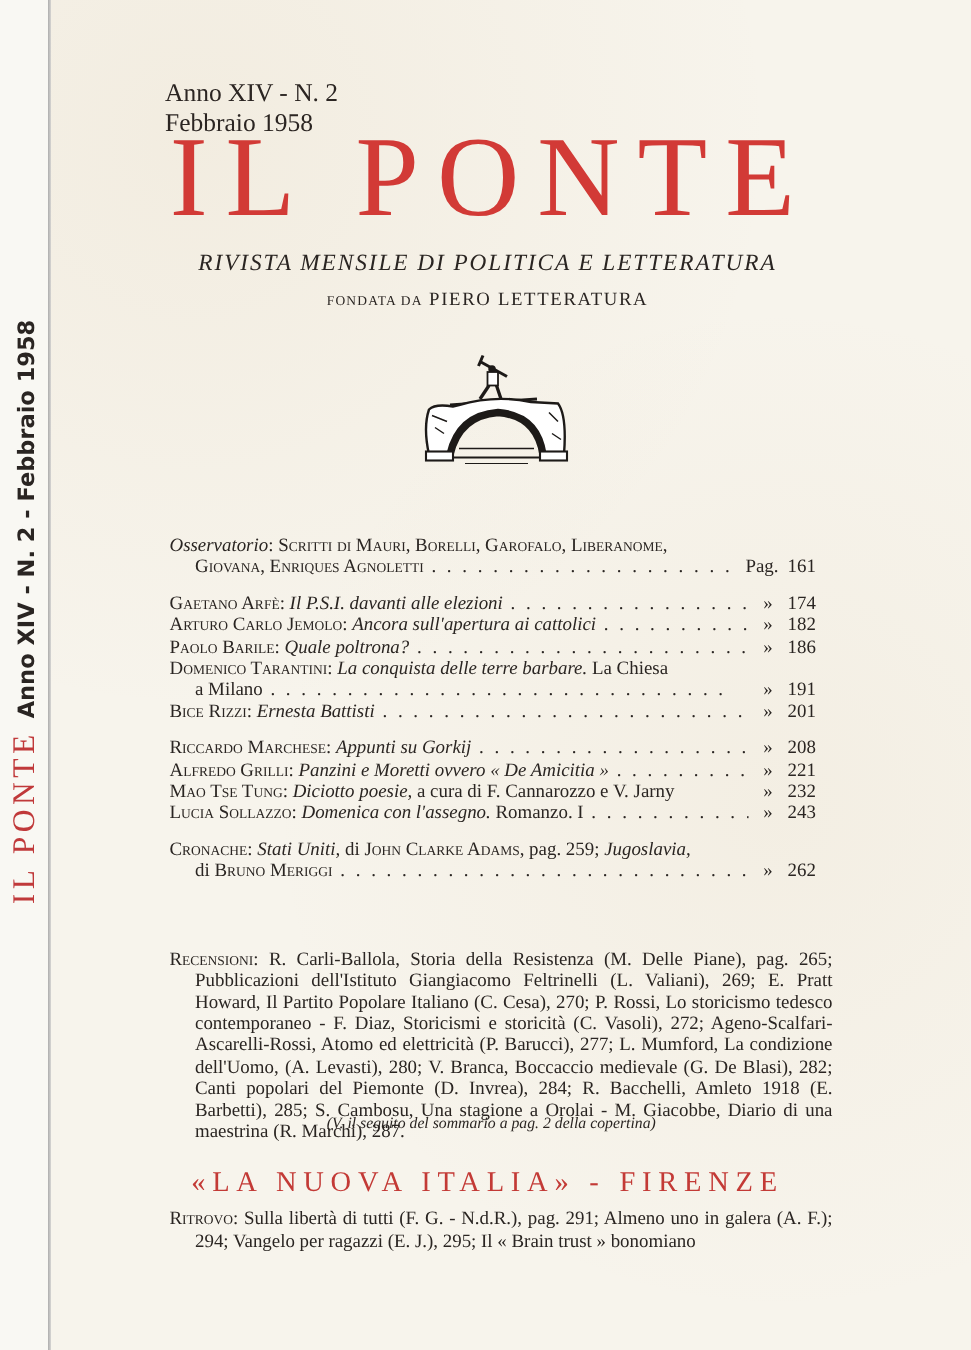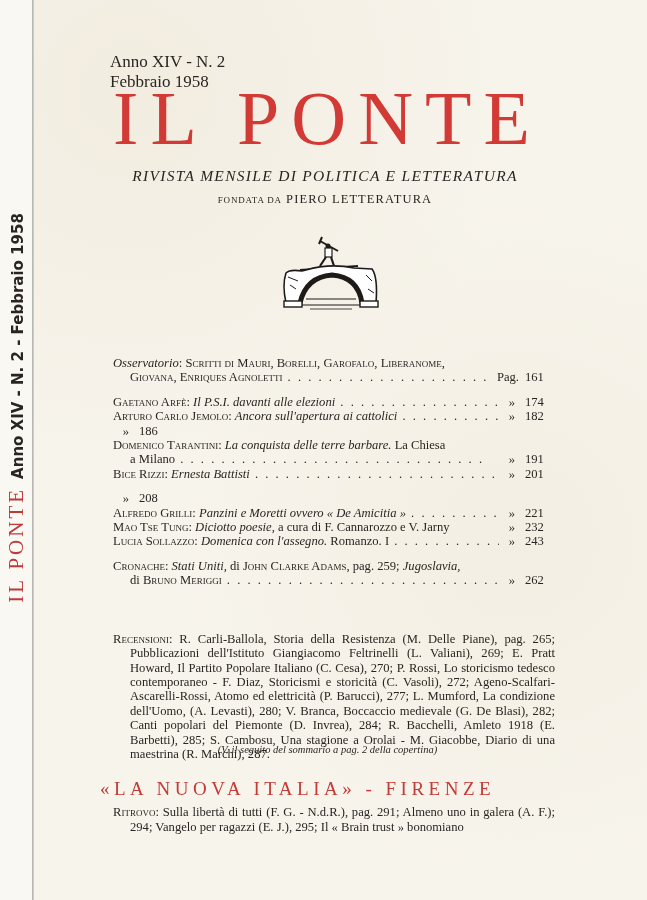--- a/index.html
+++ b/index.html
@@ -84,21 +84,21 @@
   .indent { padding-left: 17px; }
   .gap { height: 10px; }
   .para { text-align: justify; margin-top: 34px; }
   .hang { padding-left: 17px; text-indent: -17px; }
 
   .note {
     position: absolute; top: 744px; left: 100px; width: 455px;
     text-align: center; font-style: italic; font-size: 10.5px;
   }
   .publisher {
-    position: absolute; top: 778px; left: 100px; width: 450px; text-align: left;
+    position: absolute; top: 778px; left: 100px; width: 450px; text-align: center;
     color: #c33a36; font-size: 19px; letter-spacing: 4.5px;
   }
 </style>
 </head>
 <body>
 
 <div class="page">
 
   <div class="spine-panel"></div>
   <div class="spine-fold"></div>
@@ -161,40 +161,42 @@
       <span class="text"><span class="sc">Gaetano Arfè</span>: <span class="it">Il P.S.I. davanti alle elezioni</span></span>
       <span class="mark">»</span>
       <span class="pg">174</span>
     </div>
     <div class="row">
       <span class="text"><span class="sc">Arturo Carlo Jemolo</span>: <span class="it">Ancora sull'apertura ai cattolici</span></span>
       <span class="mark">»</span>
       <span class="pg">182</span>
     </div>
     <div class="row">
+      <span class="text"><span class="sc">Paolo Barile</span>: <span class="it">Quale poltrona?</span></span>
       <span class="mark">»</span>
       <span class="pg">186</span>
     </div>
     <div>
       <div><span class="sc">Domenico Tarantini</span>: <span class="it">La conquista delle terre barbare.</span> <span>La Chiesa</span></div>
       <div class="row indent">
         <span class="text">a Milano</span>
         <span class="mark">»</span>
         <span class="pg">191</span>
       </div>
     </div>
     <div class="row">
       <span class="text"><span class="sc">Bice Rizzi</span>: <span class="it">Ernesta Battisti</span></span>
       <span class="mark">»</span>
       <span class="pg">201</span>
     </div>
 
     <div class="gap"></div>
 
     <div class="row">
+      <span class="text"><span class="sc">Riccardo Marchese</span>: <span class="it">Appunti su Gorkij</span><span></span></span>
       <span class="mark">»</span>
       <span class="pg">208</span>
     </div>
     <div class="row">
       <span class="text"><span class="sc">Alfredo Grilli</span>: <span class="it">Panzini e Moretti ovvero « De Amicitia »</span><span></span></span>
       <span class="mark">»</span>
       <span class="pg">221</span>
     </div>
     <div class="row">
       <span class="text nodots"><span class="sc">Mao Tse Tung</span>: <span class="it">Diciotto poesie,</span><span> a cura di F. Cannarozzo e V. Jarny</span></span>

